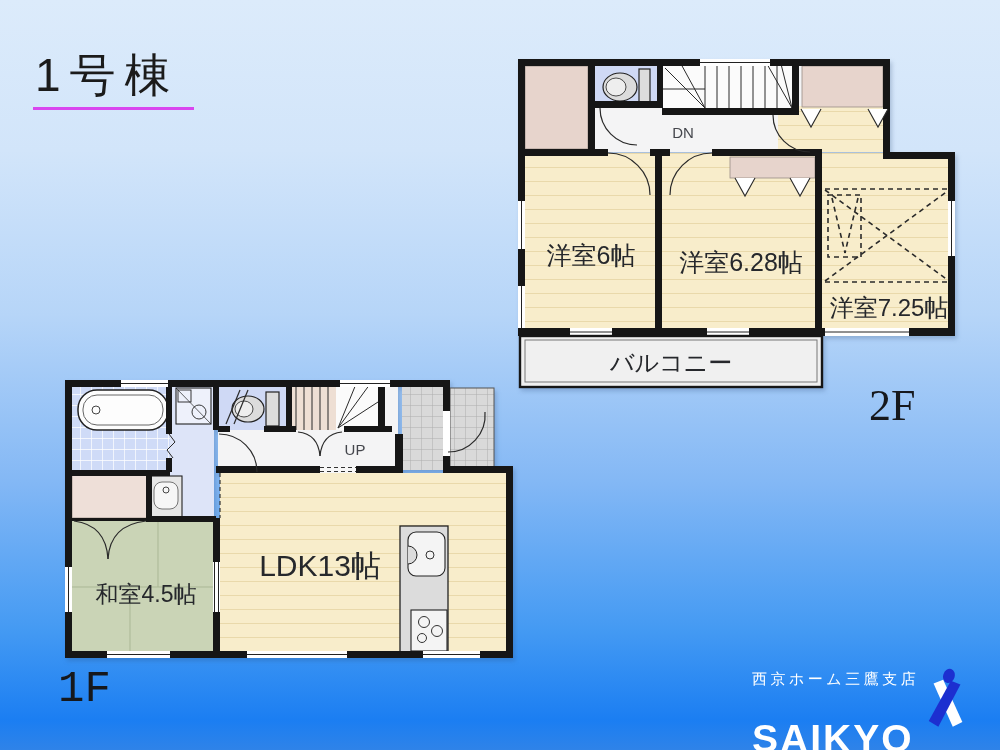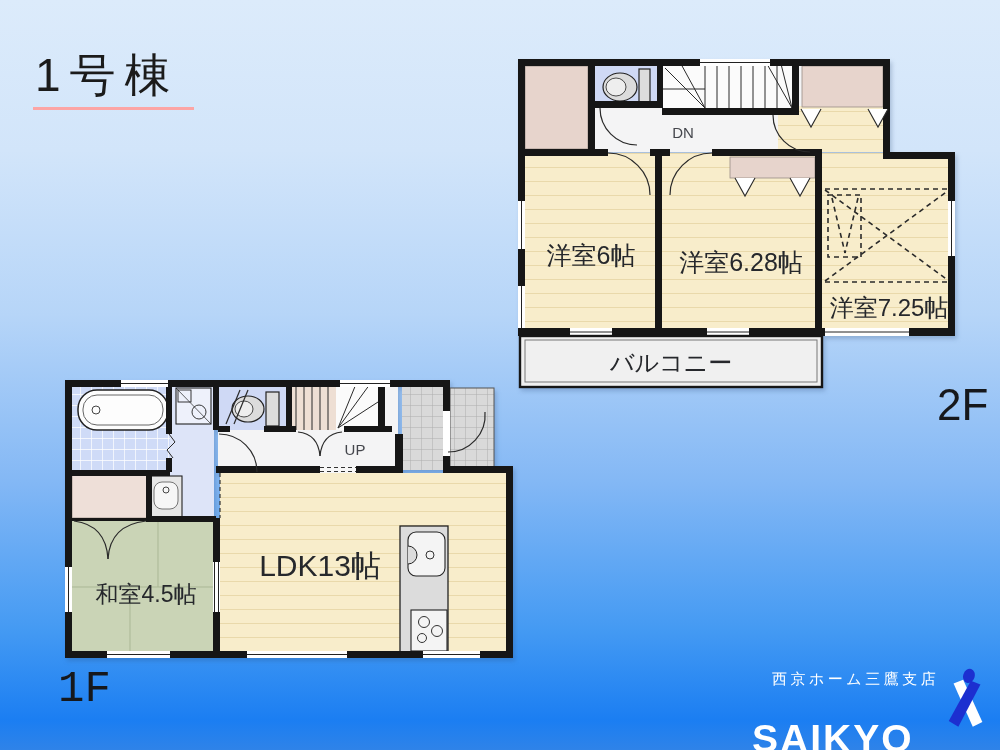--- a/index.html
+++ b/index.html
@@ -7,35 +7,35 @@
     width:1000px;height:750px;
     font-family:"Liberation Sans","DejaVu Sans",sans-serif;
     background:linear-gradient(180deg,#dcebfb 0%,#d2e5fa 20%,#b6d5f8 42%,#84b8f5 64%,#449af3 84%,#1b7ef2 96%,#2f83e8 100%);
     position:relative;overflow:hidden;
   }
   .stage{position:absolute;inset:0;}
   .title{
     position:absolute;left:33px;top:50px;
     font-size:46px;font-weight:500;color:#1b1b1b;
     letter-spacing:9px;line-height:1.1;
-    border-bottom:3px solid #fca5a5;padding:0 14px 6px 2px;
+    border-bottom:3px solid #d946ef;padding:0 14px 6px 2px;
   }
   .floor-label{
     position:absolute;font-size:44px;color:#16181c;font-weight:500;
   }
-  .floor-label.f2{left:937px;top:380px;}
+  .floor-label.f2{left:869px;top:380px;font-family:Liberation Serif, serif;}
   .floor-label.f1{left:58px;top:664px;font-family:Liberation Mono, monospace;}
   .plan{position:absolute;filter:drop-shadow(2px 3px 2px rgba(40,70,120,.25));}
   .plan.f2{left:515px;top:56px;}
   .plan.f1{left:58px;top:372px;}
   .logo{
     position:absolute;left:752px;top:666px;display:flex;align-items:flex-start;
   }
   .logo .texts{display:flex;flex-direction:column;color:#ffffff;}
-  .logo .branch{font-size:15px;letter-spacing:3.5px;margin:4px 0 1px 20px;white-space:nowrap;}
+  .logo .branch{font-size:15px;letter-spacing:3.5px;margin:4px 0 1px 0;white-space:nowrap;}
   .logo .brand{font-size:39px;font-weight:bold;letter-spacing:2px;line-height:1.0;white-space:nowrap;margin-top:29px;}
   .logo svg{margin:2px 0 0 4px;}
   svg text{font-family:"Liberation Sans","DejaVu Sans",sans-serif;}
   .room-label{fill:#26282c;}
   .small-label{fill:#44464c;}
 </style>
 </head>
 <body>
 
 <div class="stage">

